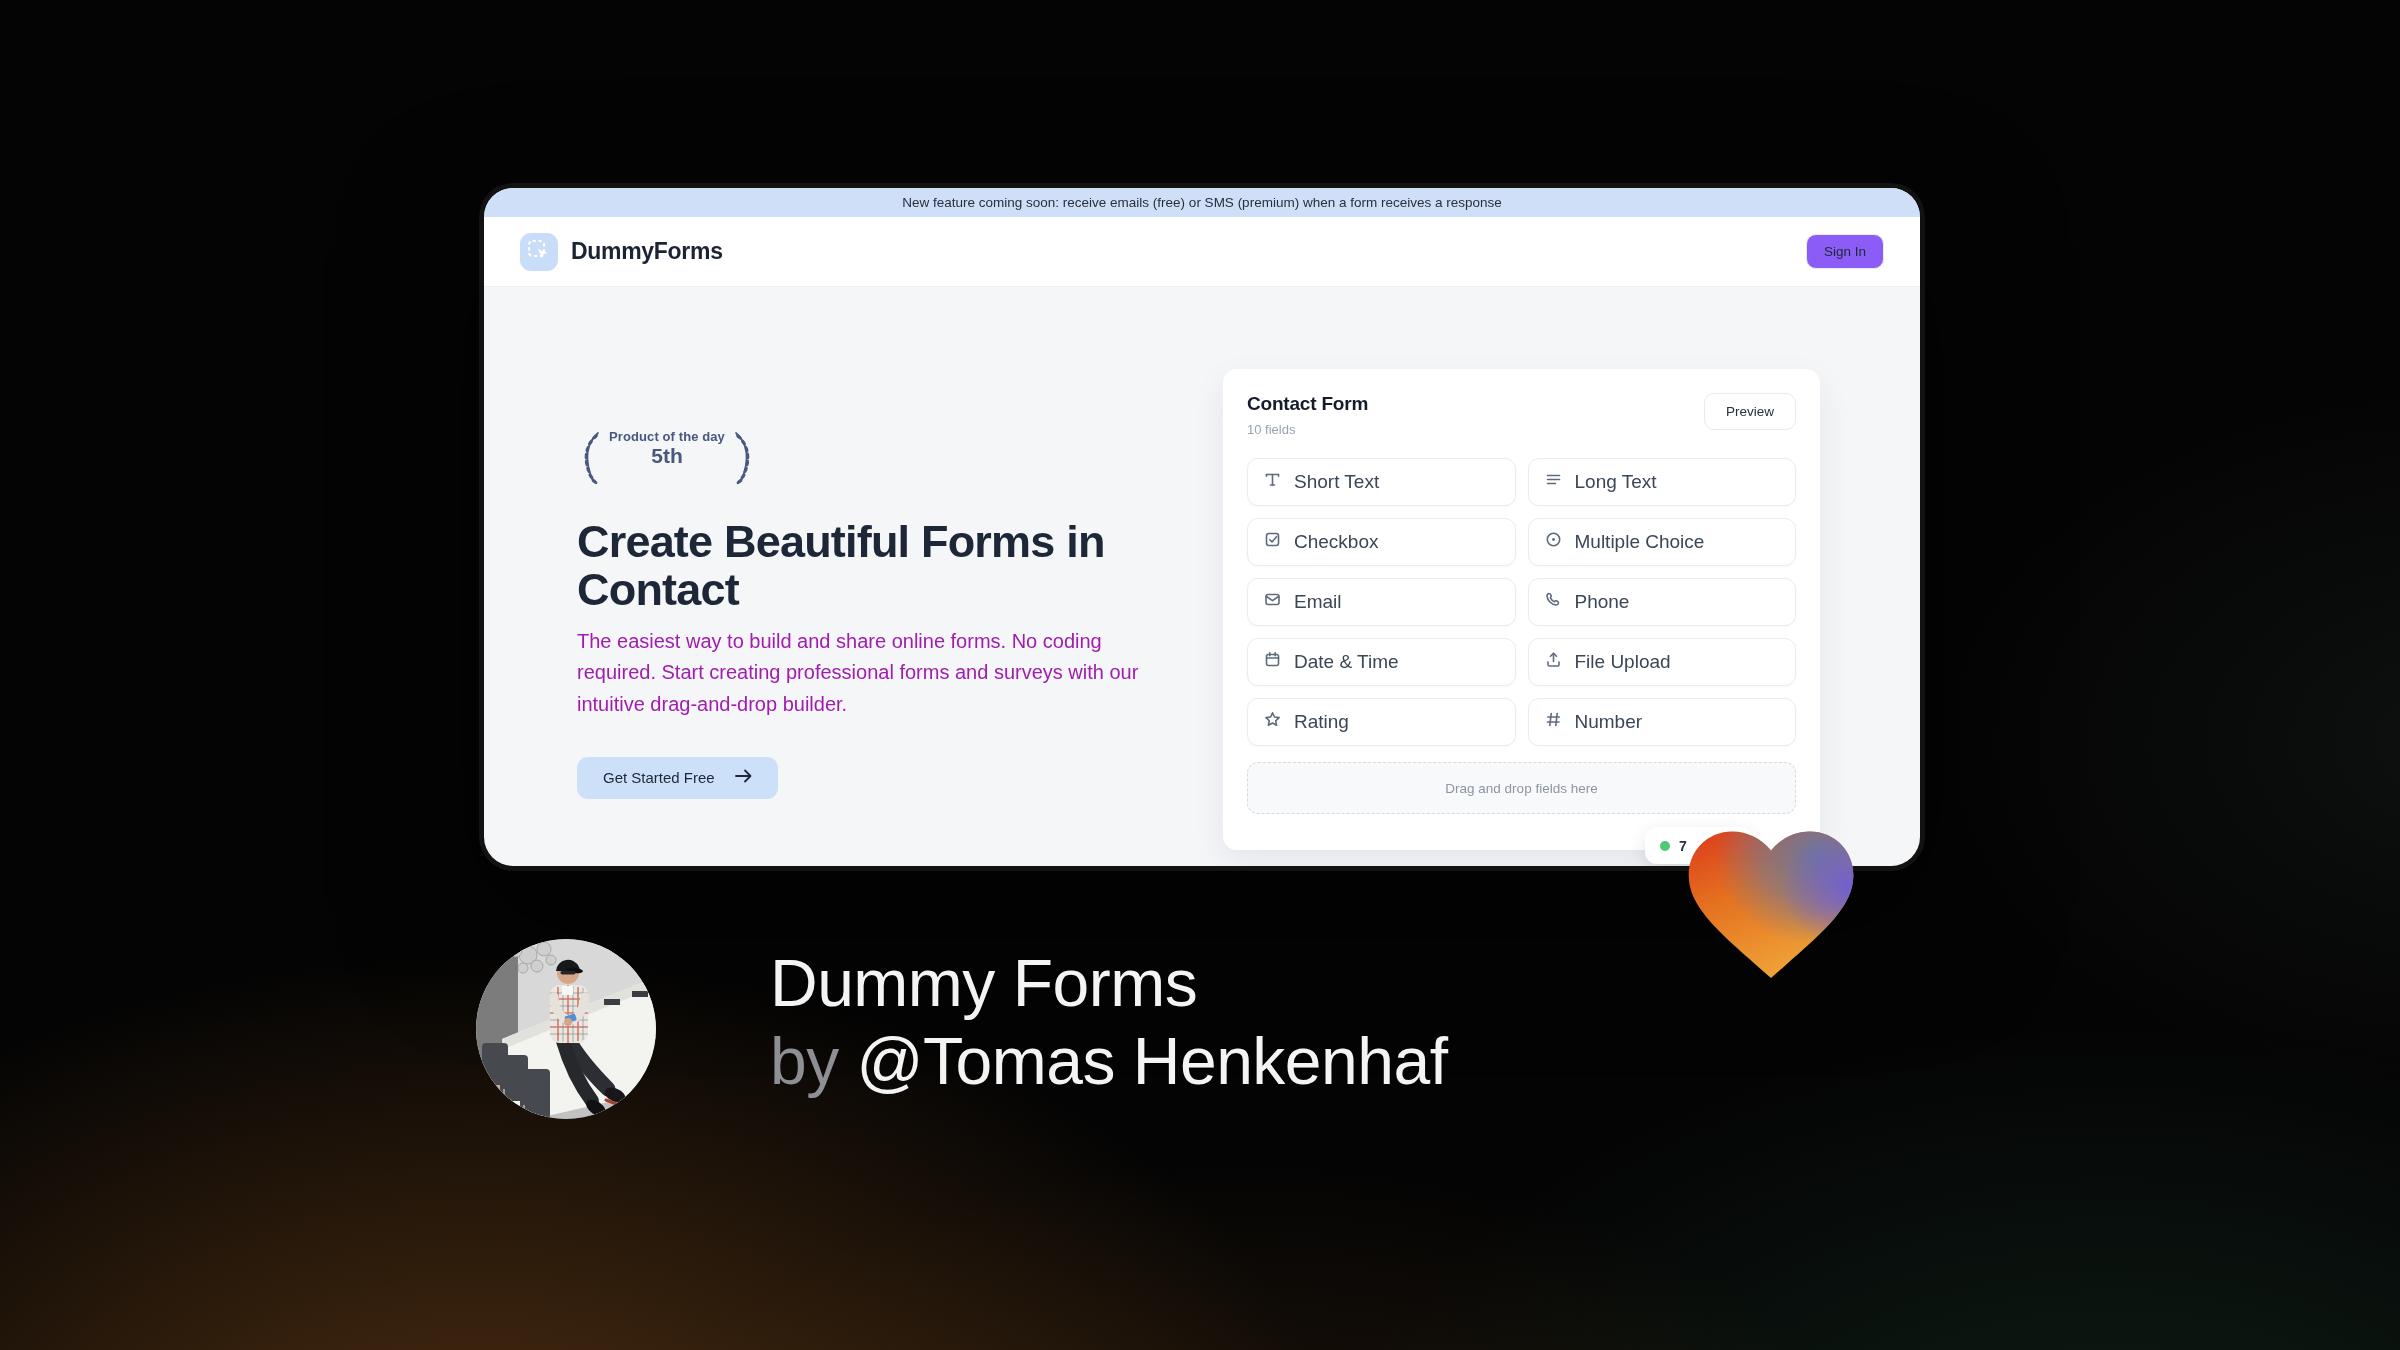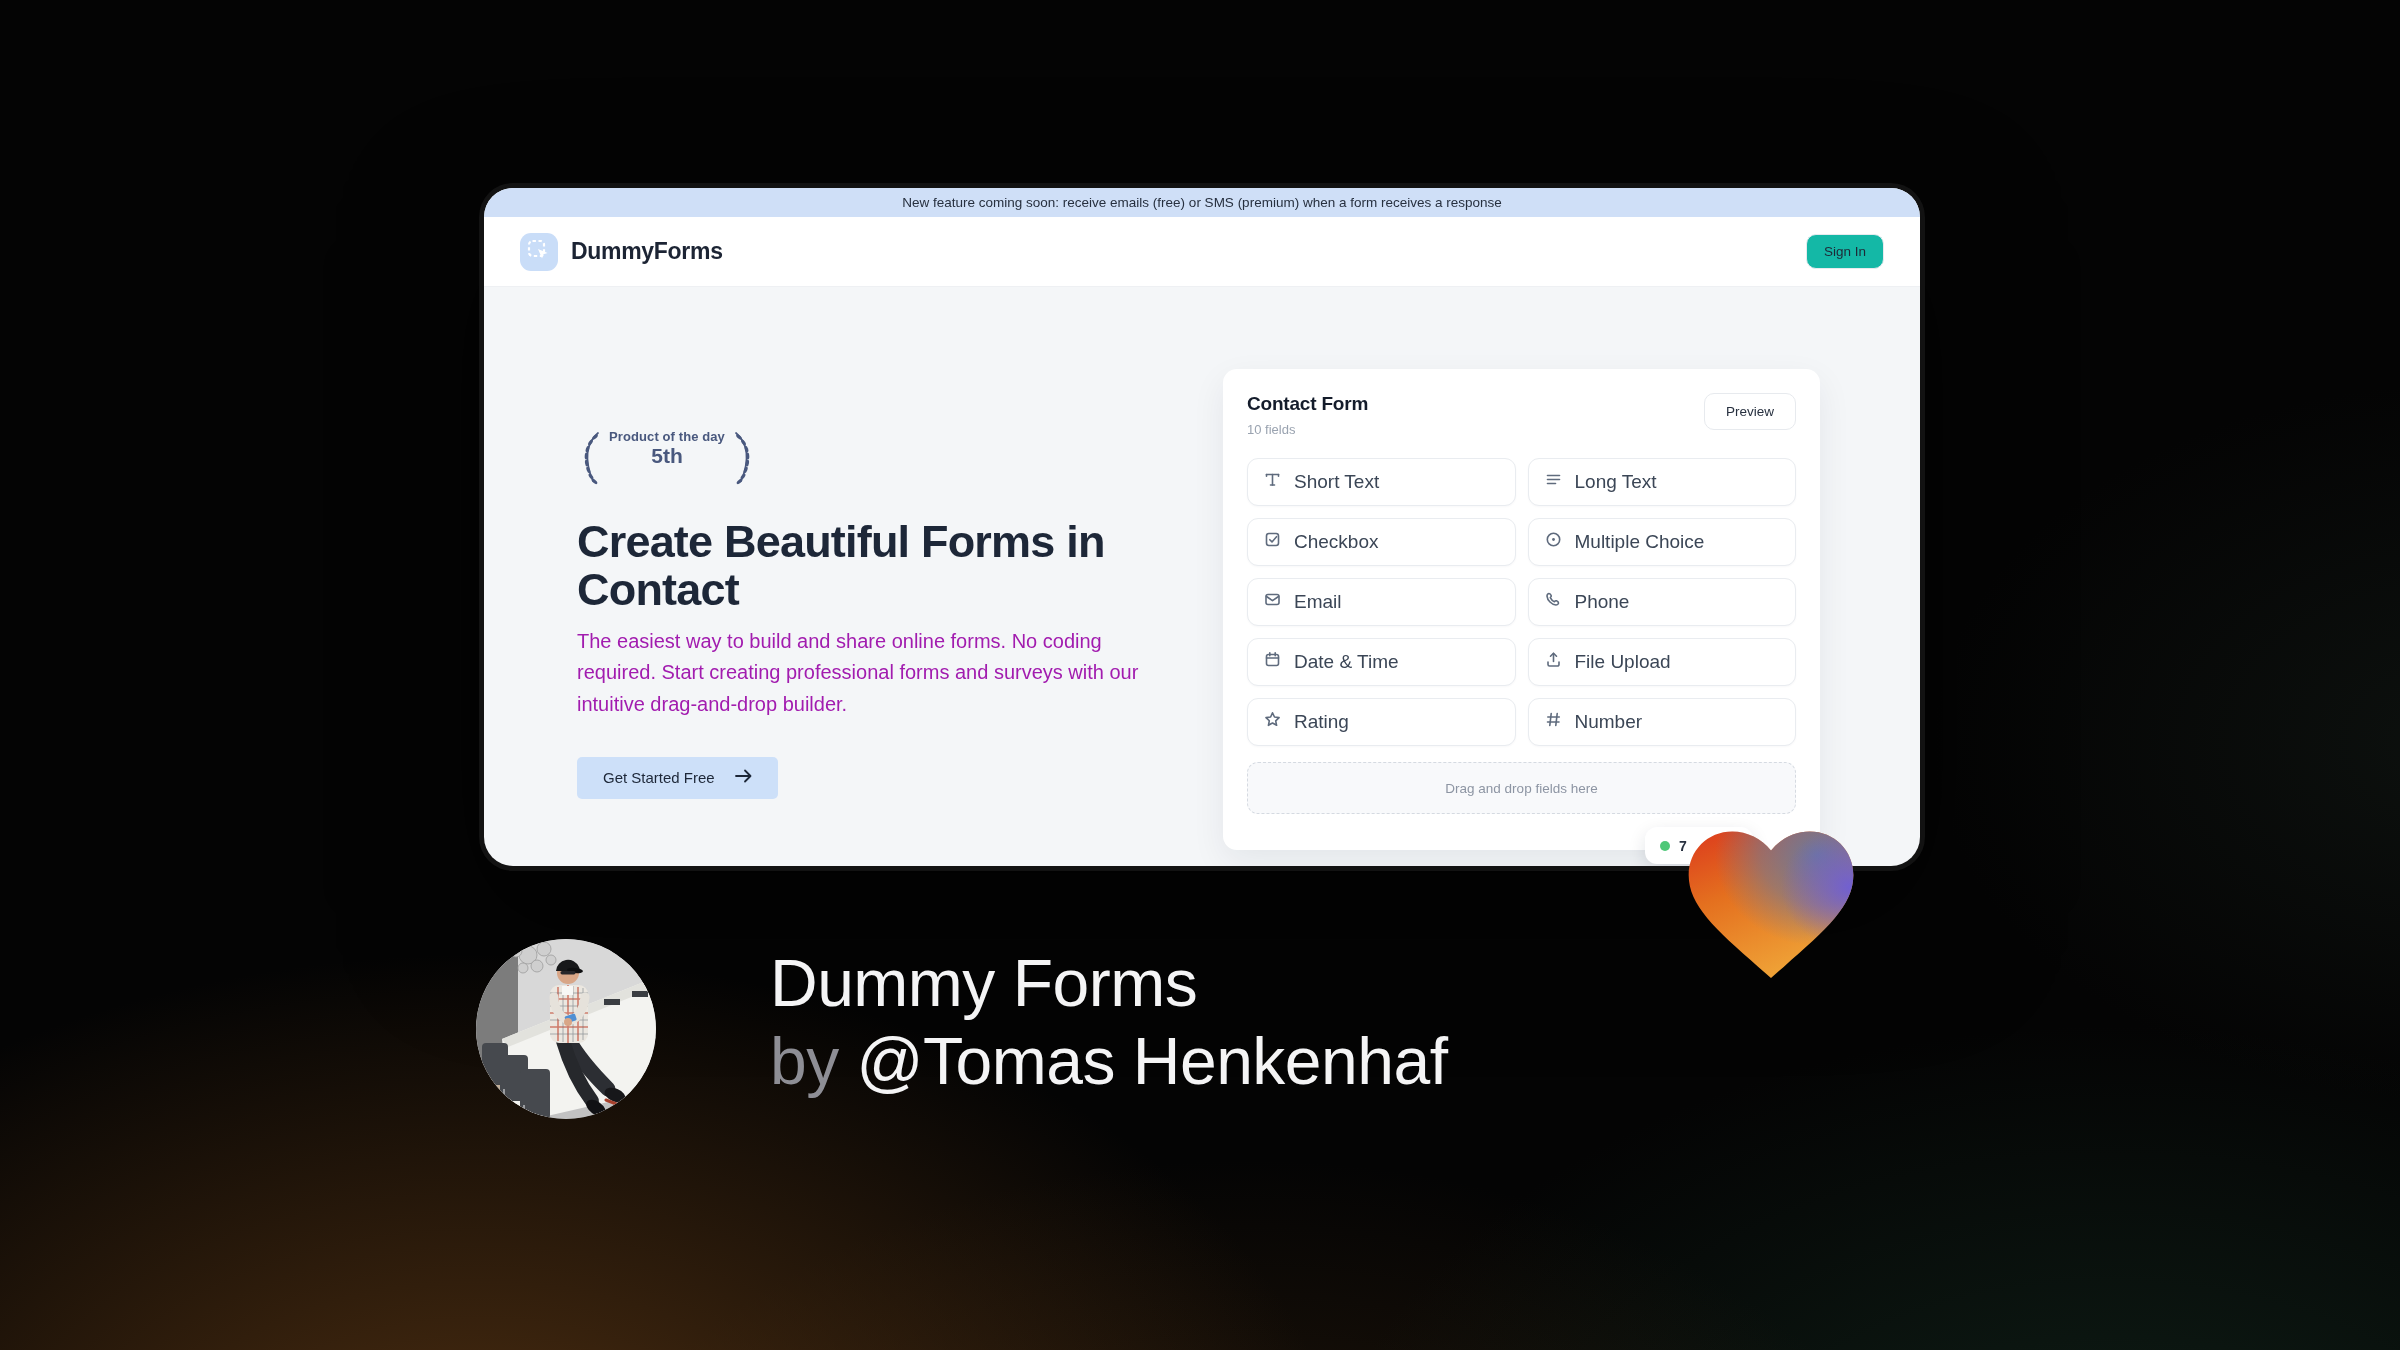--- a/index.html
+++ b/index.html
@@ -40,41 +40,41 @@
     display:flex; align-items:center; justify-content:space-between;
     padding:0 36px; border-bottom:1px solid #eef0f3;
   }
   .brand{ display:flex; align-items:center; gap:13px; }
   .logo{
     width:38px; height:38px; border-radius:11px; background:#c9ddf8;
     display:flex; align-items:center; justify-content:center;
   }
   .brand-name{ font-size:23px; font-weight:700; color:#1c2434; letter-spacing:-0.3px; }
   .signin{
-    background:#14b8a6; border:1px solid #e7eaee; border-radius:10px;
+    background:#8b5cf6; border:1px solid #e7eaee; border-radius:10px;
     padding:0 17px; height:35px; font-size:13.5px; color:#1f2937;
     font-family:inherit; cursor:pointer;
   }
   .main{ flex:1; position:relative; }
 
   
   .hero{ position:absolute; left:93px; top:142px; width:600px; }
   .award{ display:flex; gap:4px; color:#49587e; }
   .award-text{ text-align:center; padding:0 2px; }
   .award-title{ font-size:13px; font-weight:700; letter-spacing:0.1px; }
   .award-rank{ font-size:21px; font-weight:700; margin-top:0px; }
   .hero h1{
     margin-top:29px; font-size:45px; line-height:1.07; font-weight:700;
     color:#1d2738; letter-spacing:-0.8px; max-width:545px;
   }
   .hero p{
     margin-top:12px; font-size:20px; line-height:1.56; color:#a21caf; max-width:578px;
   }
   .cta{
-    margin-top:37px; background:#cde0f9; border:none; border-radius:5px;
+    margin-top:37px; background:#cde0f9; border:none; border-radius:11px;
     height:42px; padding:0 26px; display:inline-flex; align-items:center; gap:20px;
     font-size:15px; font-weight:500; color:#1d2738; font-family:inherit; cursor:pointer;
   }
 
   
   .card{
     position:absolute; left:739px; top:82px; width:597px; height:481px;
     background:#fff; border-radius:14px; padding:24px 24px;
     box-shadow:0 12px 34px rgba(20,30,50,0.07);
   }

